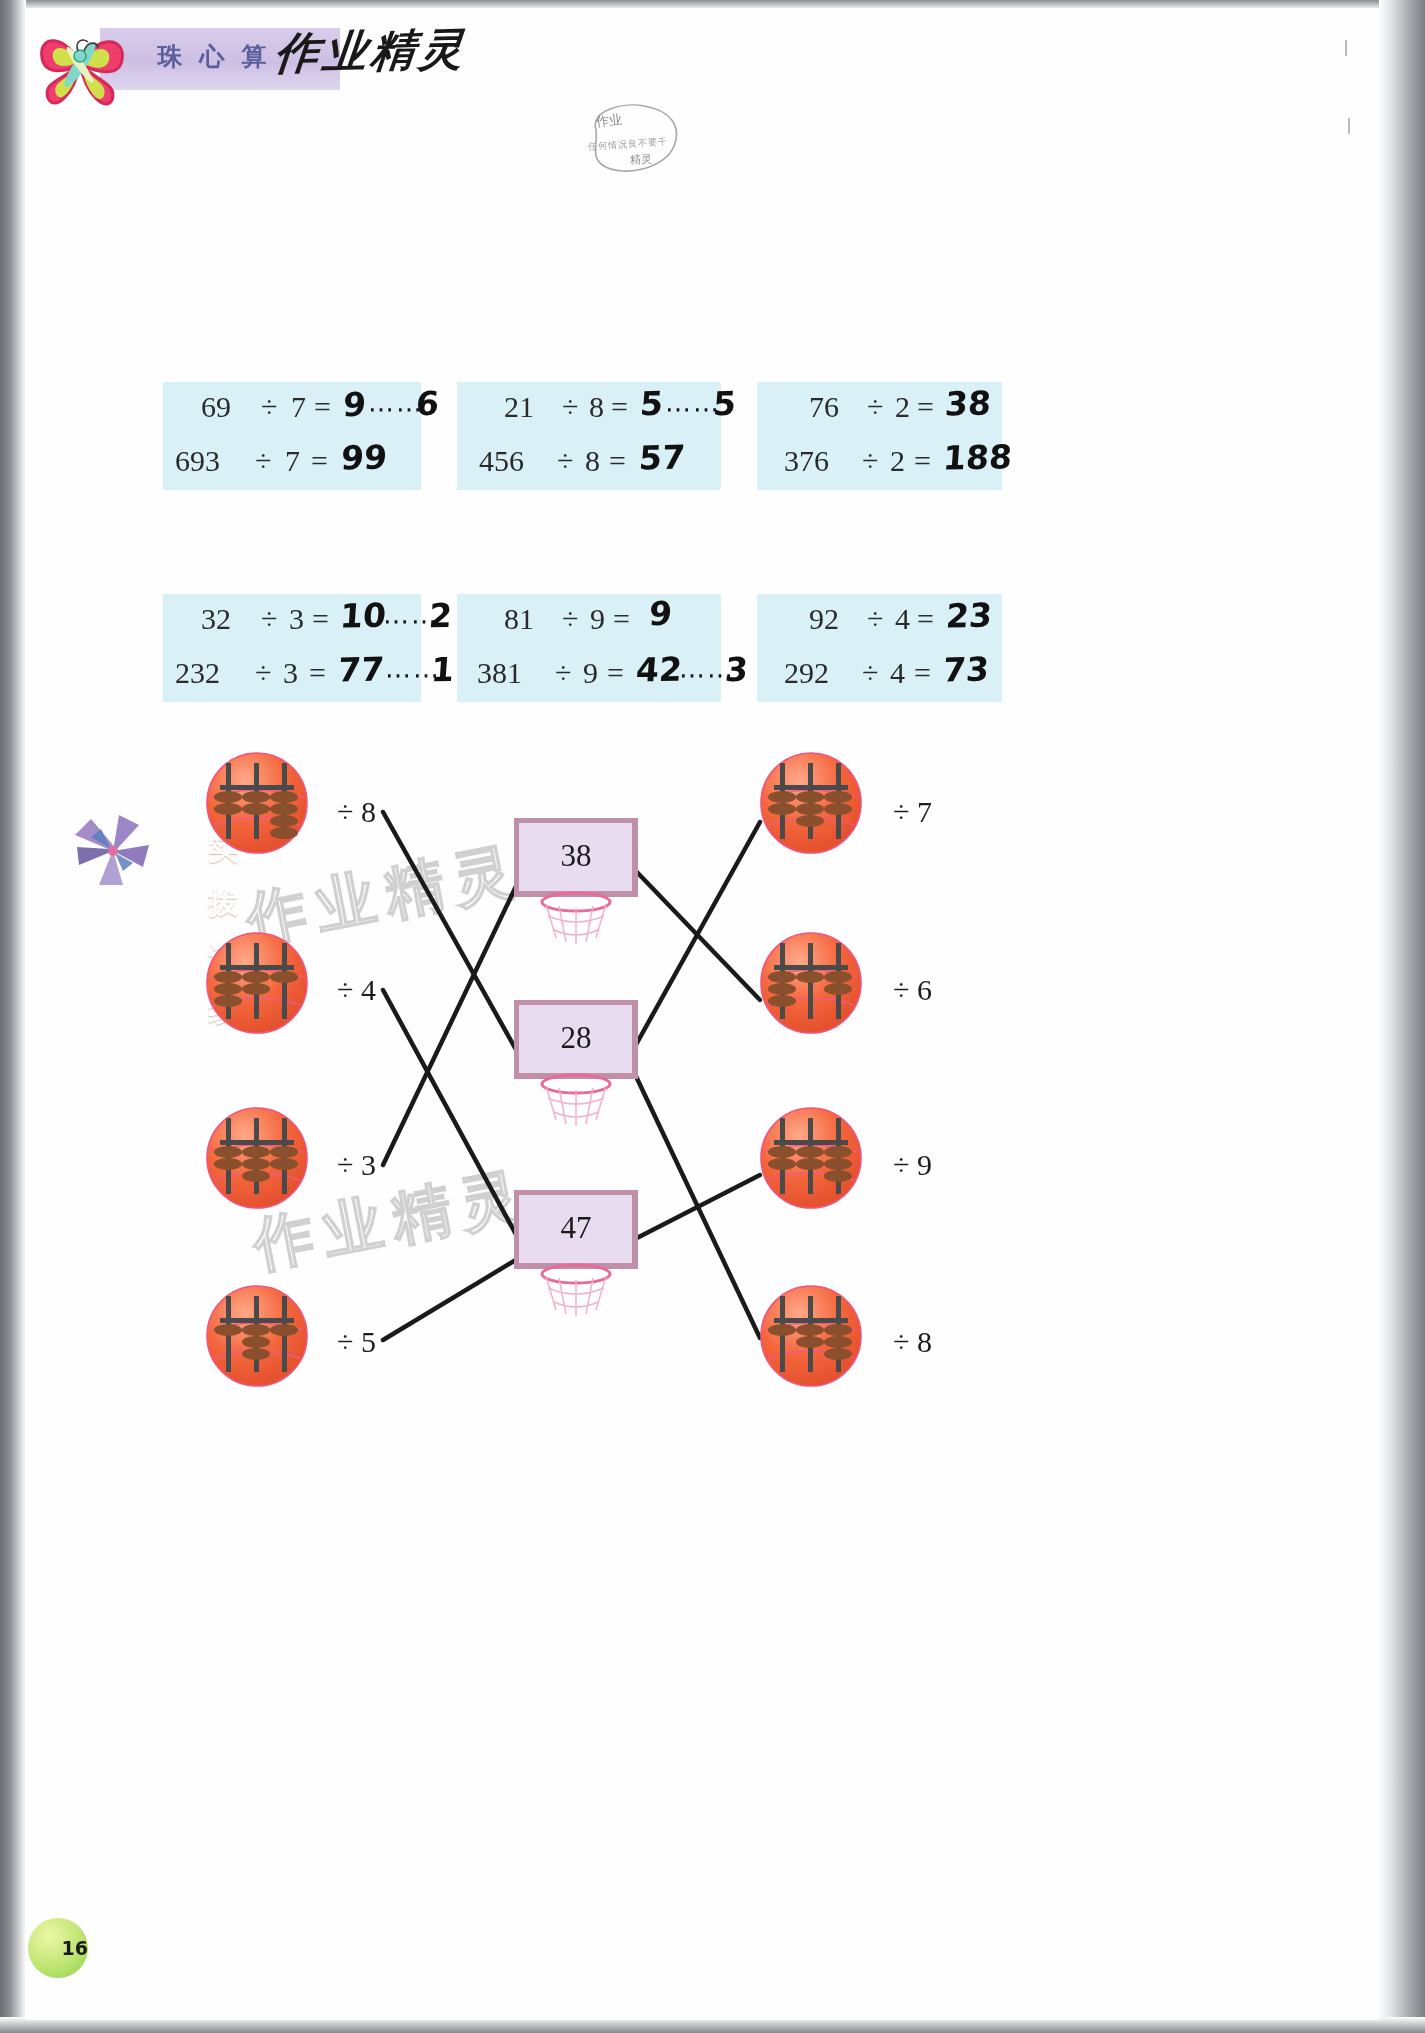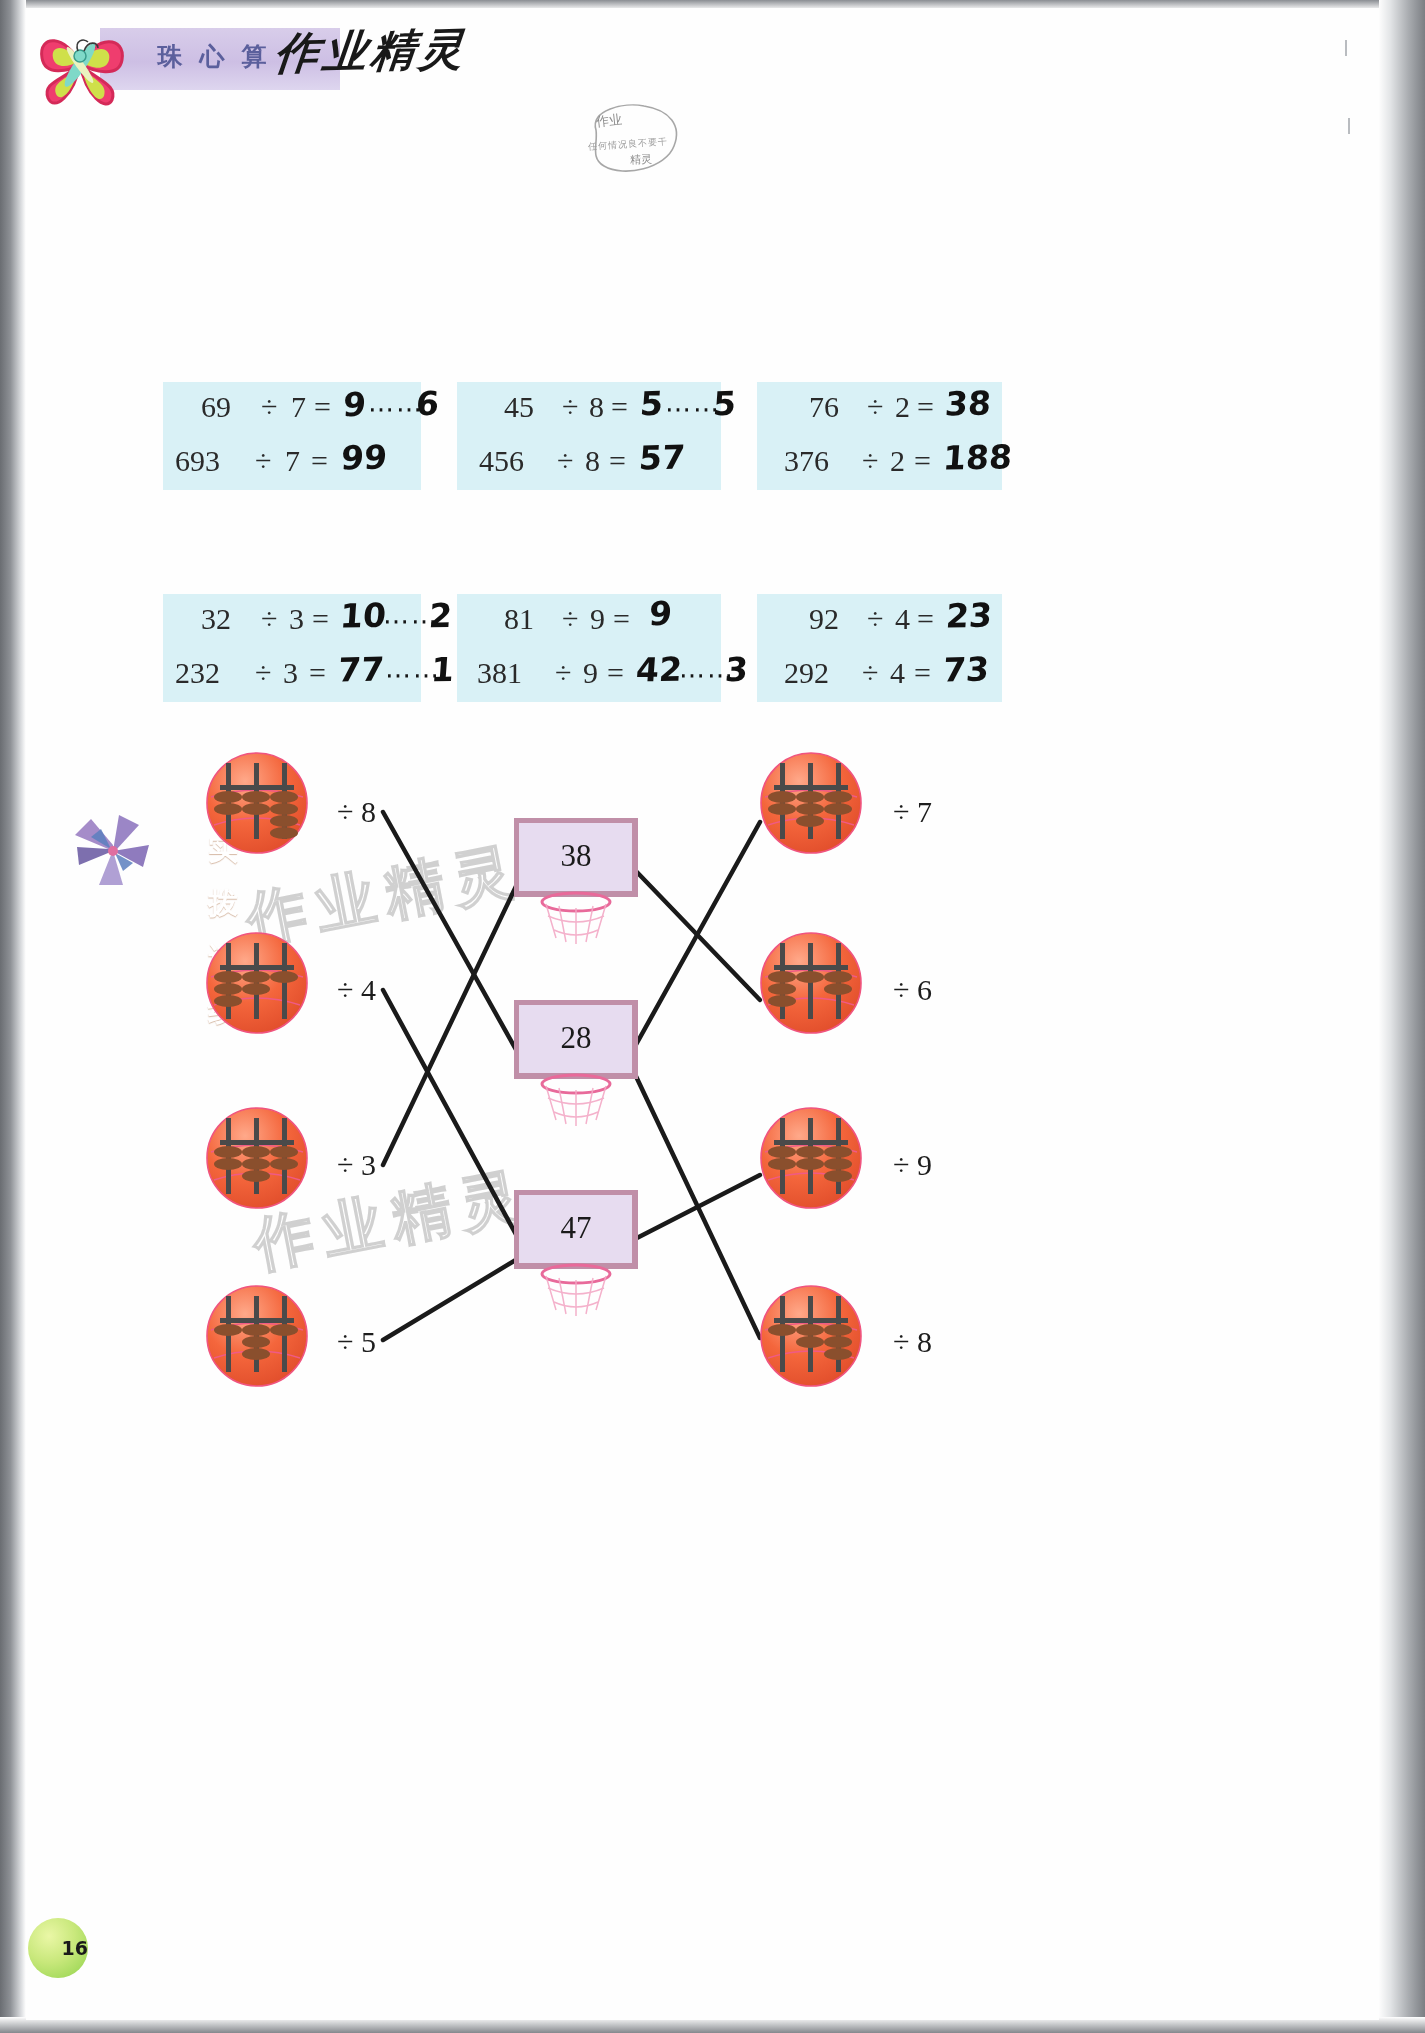--- a/index.html
+++ b/index.html
@@ -150,21 +150,21 @@
         <span class="printed" style="left:122px;top:8px;">7</span>
         <span class="printed" style="left:148px;top:8px;">=</span>
         <span class="hand" style="left:178px;top:2px;">99</span>
       </div>
     </div>
   </div>
 
   <div class="ex" style="left:457px;top:382px;width:264px;height:108px;">
     <div class="ex-inner">
       <div class="ex-row" style="top:0;">
-        <span class="printed" style="left:47px;top:8px;">45</span>
+        <span class="printed" style="left:47px;top:8px;">21</span>
         <span class="printed" style="left:105px;top:8px;">÷</span>
         <span class="printed" style="left:132px;top:8px;">8</span>
         <span class="printed" style="left:154px;top:8px;">=</span>
         <span class="hand" style="left:183px;top:2px;">5</span>
         <span class="dots" style="left:208px;top:12px;">⋯⋯</span>
         <span class="hand" style="left:256px;top:2px;">5</span>
       </div>
       <div class="ex-row" style="top:50%;">
         <span class="printed" style="left:22px;top:8px;">456</span>
         <span class="printed" style="left:100px;top:8px;">÷</span>

